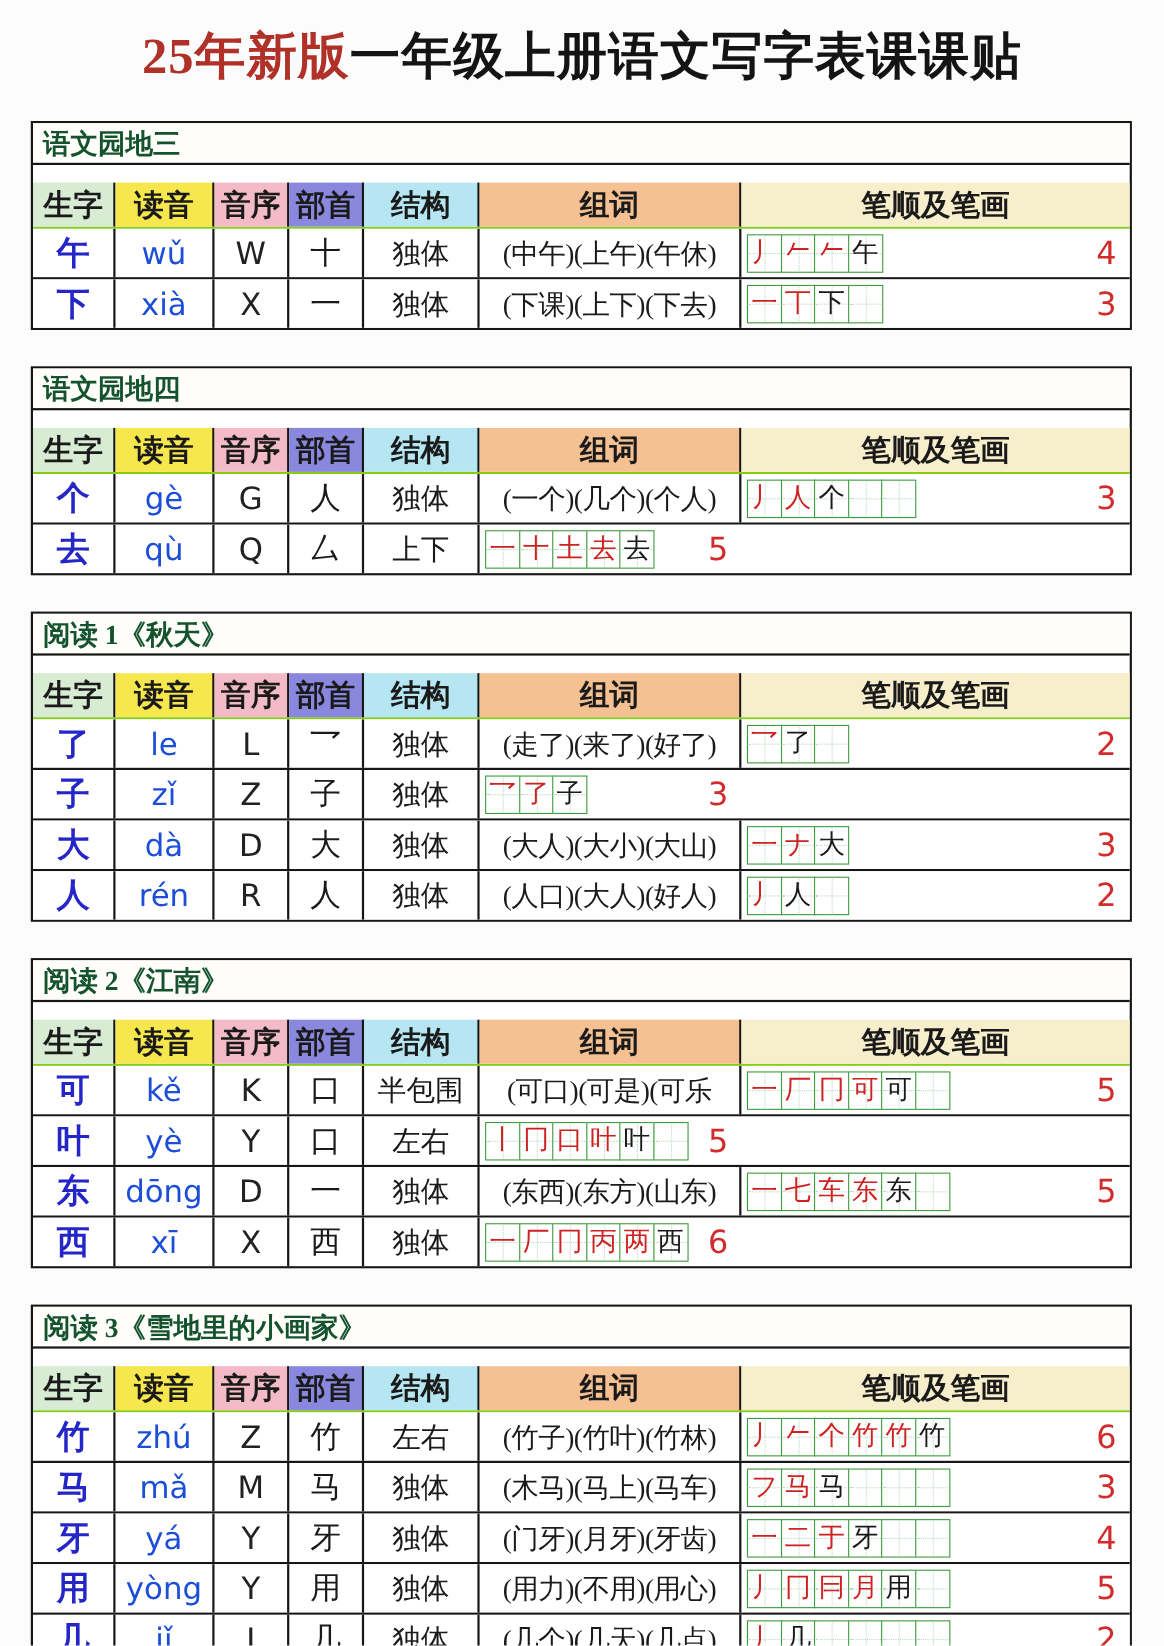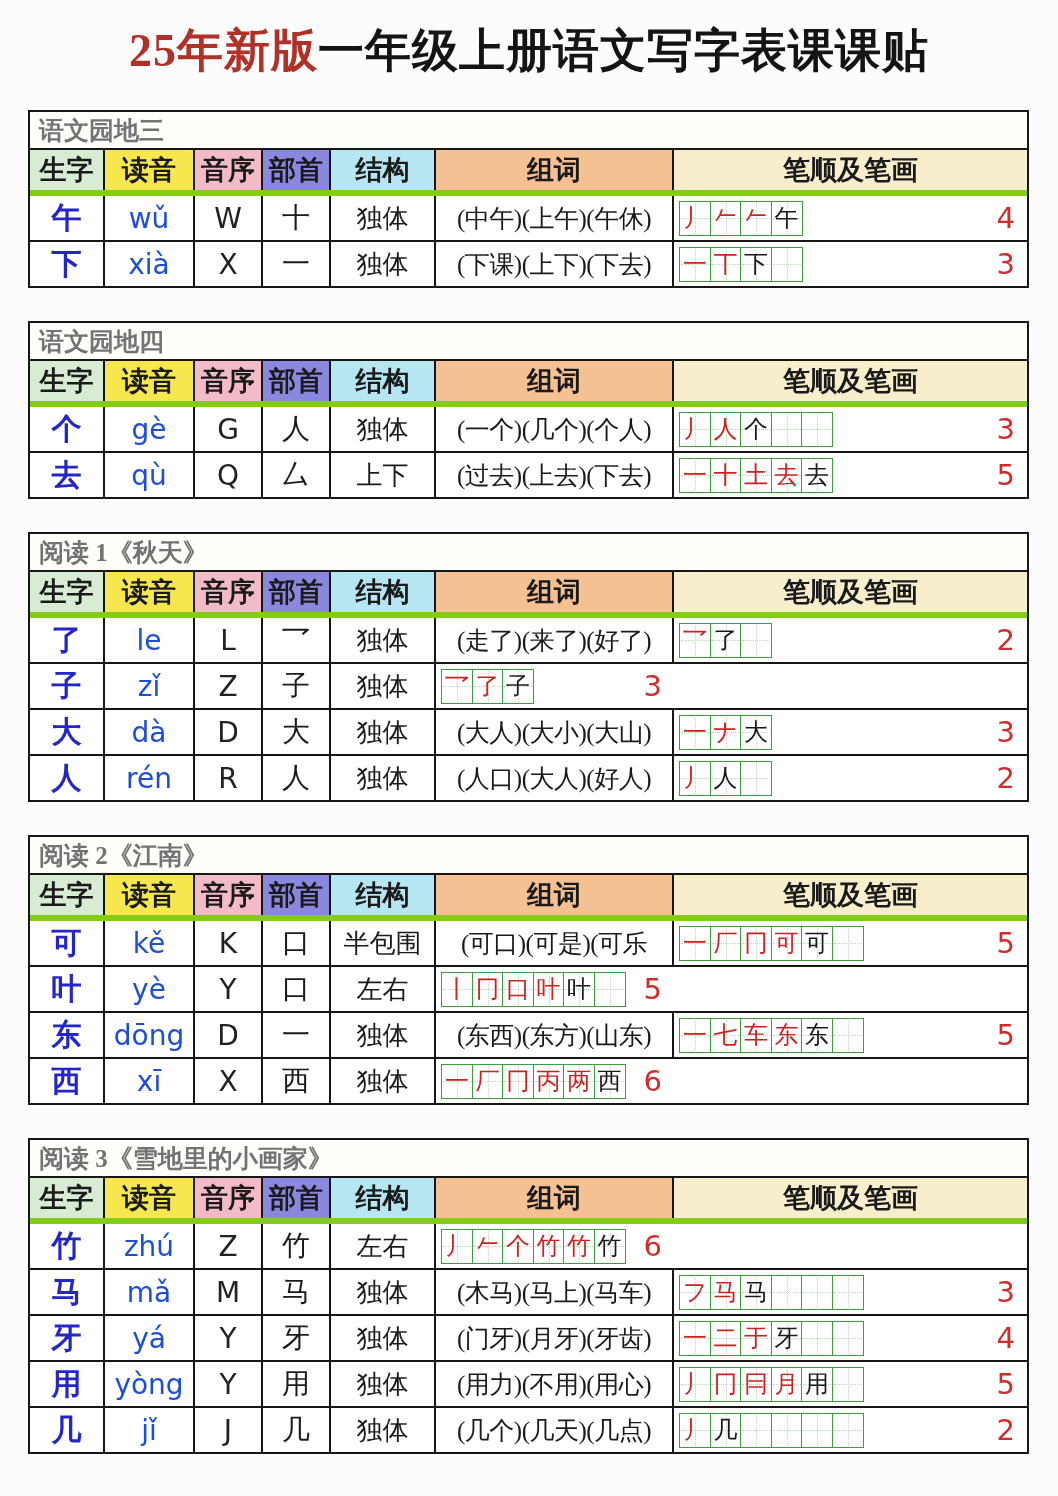--- a/index.html
+++ b/index.html
@@ -7,23 +7,23 @@
        font-family:"Liberation Serif","DejaVu Serif",serif;color:#1a1a1a;}
   .page{width:1058px;height:1496px;position:relative;}
   .title{padding-top:20px;text-align:center;font-size:46px;font-weight:700;
          letter-spacing:1px;line-height:62px;margin-bottom:28px;white-space:nowrap;}
   .t-red{color:#b03128;}
   .t-black{color:#141414;}
   .wtable{width:1001px;margin-left:28px;margin-bottom:33px;border:2px solid #161616;
           background:#ffffff;box-sizing:border-box;}
   .section-row{height:36px;display:flex;align-items:center;padding-left:9px;
                border-bottom:2px solid #161616;background:#fffefa;
-               color:#737373;font-size:25px;font-weight:700;}
+               color:#14532d;font-size:25px;font-weight:700;}
   .grid-row{display:grid;grid-template-columns:75px 90px 68px 68px 105px 238px 1fr;}
-  .header-row{height:40px;border-bottom:6px solid #84cc16;}
+  .header-row{height:40px;border-bottom:2px solid #84cc16;margin-top:16px;}
   .hcell{display:flex;align-items:center;justify-content:center;
          border-right:2px solid #161616;font-size:27px;font-weight:600;
          box-sizing:border-box;}
   .hcell:last-child{border-right:none;}
   .data-row{height:44px;border-bottom:2px solid #161616;background:#ffffff;}
   .data-row:last-child{border-bottom:none;}
   .dcell{display:flex;align-items:center;justify-content:center;
          border-right:2px solid #161616;box-sizing:border-box;overflow:hidden;}
   .dcell:last-child{border-right:none;}
   .c-char{color:#2426c8;font-size:30px;font-weight:700;}
@@ -141,21 +141,20 @@
             <div class="sbox"></div>
             <div class="scount">3</div>
           </div>
         </div>
         <div class="grid-row data-row">
           <div class="dcell c-char">去</div>
           <div class="dcell c-pinyin">qù</div>
           <div class="dcell c-initial">Q</div>
           <div class="dcell c-radical">厶</div>
           <div class="dcell c-structure">上下</div>
-          <div class="dcell c-words">(过去)(上去)(下去)</div>
           <div class="dcell c-strokes">
             <div class="sbox">
               <div class="sglyph s-red">一</div>
             </div>
             <div class="sbox">
               <div class="sglyph s-red">十</div>
             </div>
             <div class="sbox">
               <div class="sglyph s-red">土</div>
             </div>
@@ -386,20 +385,21 @@
           <div class="hcell" style="background: rgb(181, 230, 242);">结构</div>
           <div class="hcell" style="background: rgb(245, 193, 147);">组词</div>
           <div class="hcell" style="background: rgb(247, 238, 203);">笔顺及笔画</div>
         </div>
         <div class="grid-row data-row">
           <div class="dcell c-char">竹</div>
           <div class="dcell c-pinyin">zhú</div>
           <div class="dcell c-initial">Z</div>
           <div class="dcell c-radical">竹</div>
           <div class="dcell c-structure">左右</div>
+          <div class="dcell c-words">(竹子)(竹叶)(竹林)</div>
           <div class="dcell c-strokes">
             <div class="sbox">
               <div class="sglyph s-red">丿</div>
             </div>
             <div class="sbox">
               <div class="sglyph s-red">𠂉</div>
             </div>
             <div class="sbox">
               <div class="sglyph s-red">个</div>
             </div>

